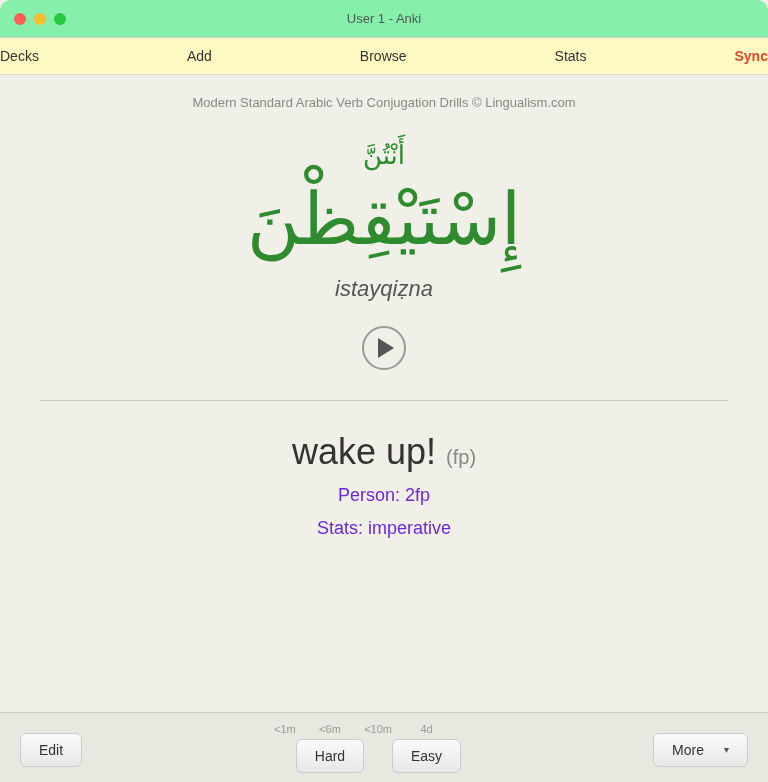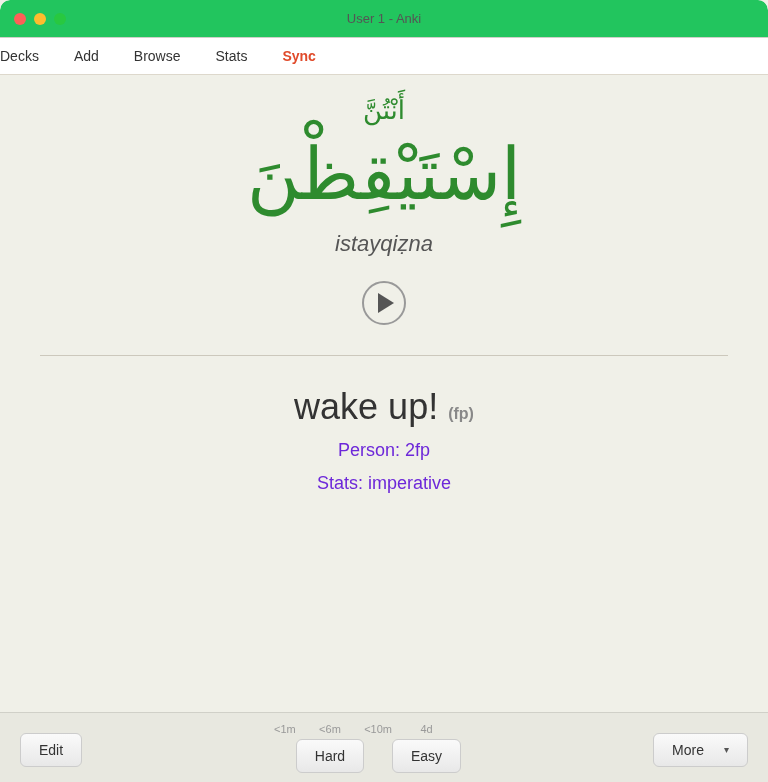--- a/index.html
+++ b/index.html
@@ -9,21 +9,21 @@
       height: 782px;
       background: #f0f0e8;
       font-family: -apple-system, BlinkMacSystemFont, 'Helvetica Neue', Arial, sans-serif;
       overflow: hidden;
       border-radius: 10px;
     }
 
     
     .title-bar {
       height: 38px;
-      background: #22c55e;
+      background: #86efac;
       display: flex;
       align-items: center;
       justify-content: center;
       position: relative;
       border-radius: 10px 10px 0 0;
       border-bottom: 1px solid #d0d0c8;
     }
 
     .traffic-lights {
       position: absolute;
@@ -44,24 +44,24 @@
 
     .title-bar-text {
       font-size: 13px;
       color: #555;
       font-weight: 400;
     }
 
     
     .menu-bar {
       display: flex;
-      justify-content: flex-start;
+      justify-content: space-between;
       gap: 35px;
       padding: 10px 0;
-      background: #ffffff;
+      background: #fef9c3;
       border-bottom: 1px solid #ddd8cc;
     }
 
     .menu-item {
       font-size: 14px;
       color: #333;
       cursor: pointer;
       font-weight: 400;
     }
 
@@ -155,23 +155,23 @@
       gap: 12px;
     }
 
     .meaning-text {
       font-size: 36px;
       color: #333;
       text-align: center;
     }
 
     .meaning-text .qualifier {
-      font-size: 16px;
+      font-size: 20px;
       color: #888;
-      font-weight: 700;
+      font-weight: 400;
       margin-top: 28px;
     }
 
     .detail-text {
       font-size: 18px;
       color: #6d28d9;
       text-align: center;
     }
 
     
@@ -248,20 +248,21 @@
 
 <div class="menu-bar">
   <span class="menu-item">Decks</span>
   <span class="menu-item">Add</span>
   <span class="menu-item">Browse</span>
   <span class="menu-item">Stats</span>
   <span class="menu-item active">Sync</span>
 </div>
 
 <div class="main-content">
+  <p class="subtitle-text">Modern Standard Arabic Verb Conjugation Drills © Lingualism.com</p>
 
   <div class="pronoun-arabic">أَنْتُنَّ</div>
   <div class="main-arabic">إِسْتَيْقِظْنَ</div>
   <div class="transliteration">istayqiẓna</div>
 
   <div class="play-button-container">
     <button class="play-button">
       <div class="play-icon"></div>
     </button>
   </div>

